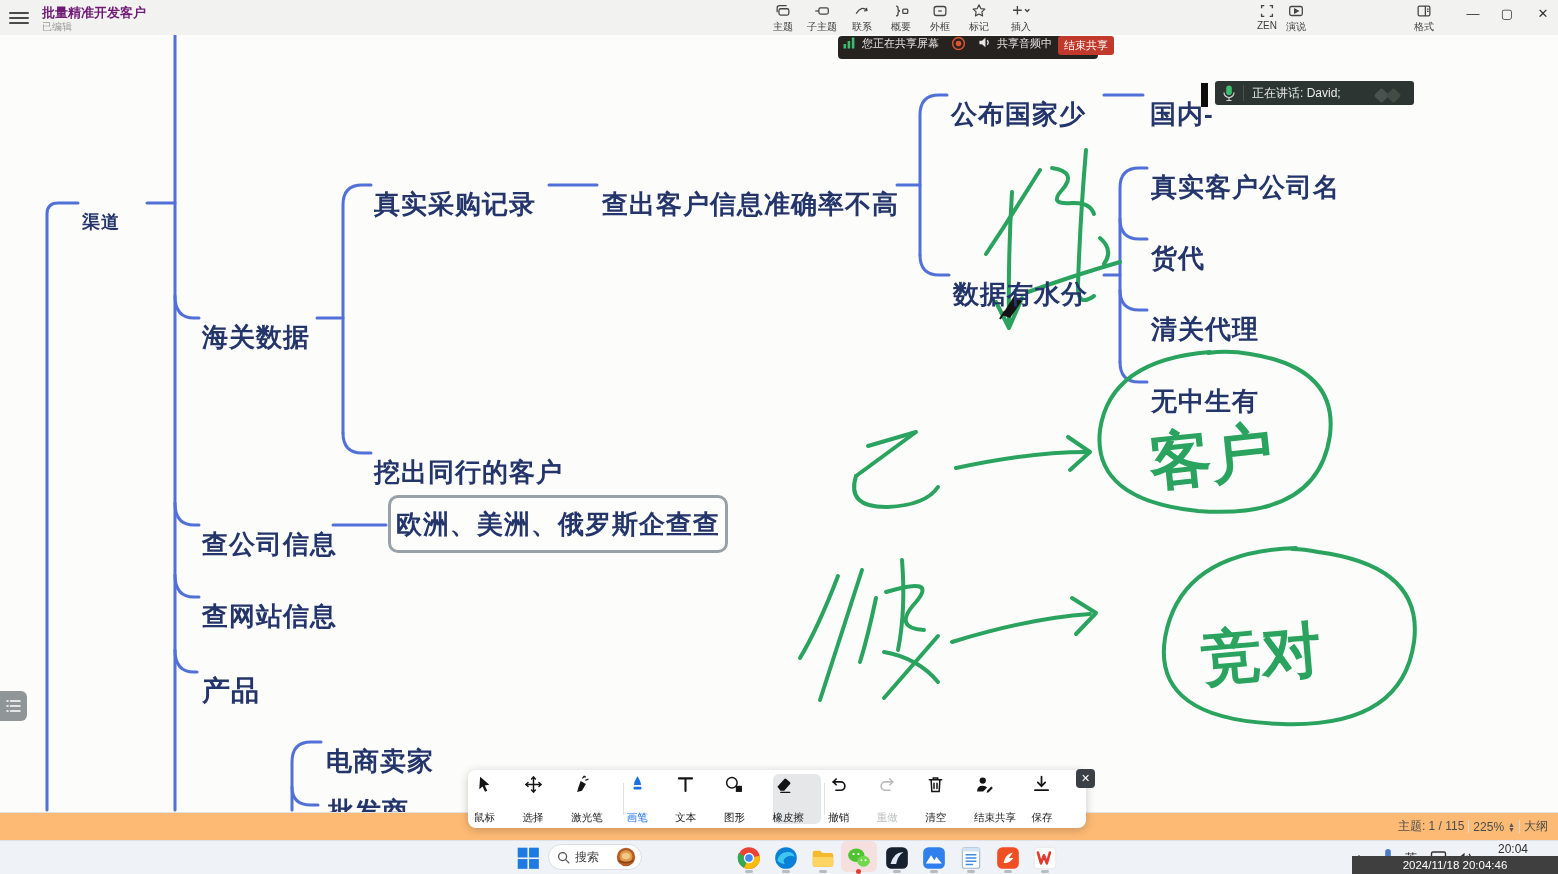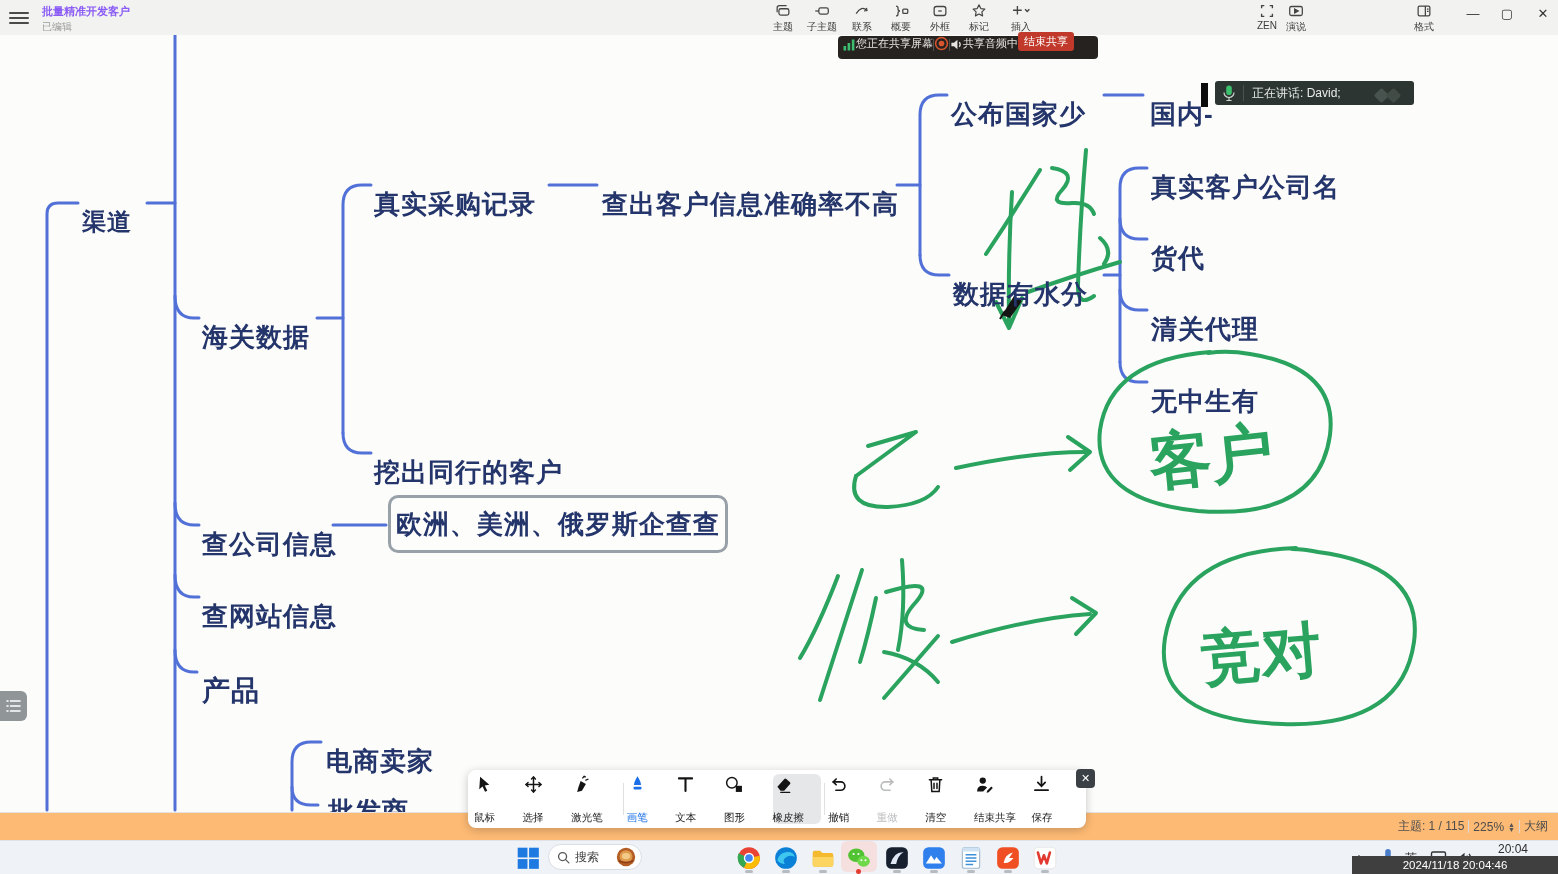--- a/index.html
+++ b/index.html
@@ -4,29 +4,29 @@
 <style>
   * { margin:0; padding:0; box-sizing:border-box; }
   html,body { width:1558px; height:874px; overflow:hidden; }
   body { font-family:"Liberation Sans","DejaVu Sans",sans-serif; background:#e8e8e6; position:relative; }
   #app { position:absolute; inset:0; width:1558px; height:874px; background:#fcfcfa; overflow:hidden; }
 
   
   .titlebar { position:absolute; left:0; top:0; width:1558px; height:35px; background:#f2f3f1; z-index:30; }
   .hamburger { position:absolute; left:9px; top:9px; width:20px; height:16px; cursor:pointer; }
   .hamburger span { display:block; height:2px; background:#4a4a4a; margin:3px 0; border-radius:1px; }
-  .doc-title { position:absolute; left:42px; top:4px; font-size:11px; font-weight:bold; color:#8b5cf6; }
+  .doc-title { position:absolute; left:42px; top:4px; font-size:13px; font-weight:bold; color:#701a75; }
   .doc-sub { position:absolute; left:42px; top:20px; font-size:10px; color:#9a9a9a; }
   .tb-item { position:absolute; top:2px; width:44px; height:32px; text-align:center; color:#3c3c3c; cursor:pointer; }
   .tb-item svg { display:block; margin:0 auto; }
   .tb-lb { display:block; font-size:10px; margin-top:0px; color:#3c3c3c; white-space:nowrap; }
   .win-btn { position:absolute; top:0px; width:30px; height:28px; text-align:center; line-height:28px; font-size:13px; color:#333; cursor:pointer; }
 
   
-  .share-banner { position:absolute; left:838px; top:36px; width:260px; height:23px; background:#262220; border-radius:4px; display:flex; align-items:flex-end; padding:8px 5px; gap:0; z-index:40; }
+  .share-banner { position:absolute; left:838px; top:36px; width:260px; height:23px; background:#262220; border-radius:4px; display:flex; align-items:flex-start; padding:0 5px; gap:6px; z-index:40; }
   .share-banner .txt { color:#e8e6e4; font-size:11px; white-space:nowrap; }
   .share-sep { width:1px; height:12px; background:#55504d; }
   .end-share { background:#c0392a; color:#fff; font-size:11px; border-radius:3px; padding:2px 6px; white-space:nowrap; cursor:pointer; }
 
   
   .speaking { position:absolute; left:1215px; top:81px; width:199px; height:24px; background:#2c3531; border-radius:3px; display:flex; align-items:center; padding:0 8px; gap:8px; z-index:40; }
   .speaking .sep { width:1px; height:16px; background:#4a534f; }
   .speaking .txt { color:#e9edeb; font-size:12px; white-space:nowrap; }
   .speak-logo { position:absolute; right:10px; top:6px; opacity:.35; }
 
@@ -137,21 +137,21 @@
       <text x="1148" y="478" font-size="62" transform="rotate(-6 1210 445)">客户</text>
       <text x="1200" y="672" font-size="60" transform="rotate(-5 1290 640)">竞对</text>
     </g>
 
     <g>
       <path d="M1002 315 L1014 296 L1022 301 L1010 318 Z" fill="#141414"></path>
       <path d="M1000 319 L1005 311" stroke="#141414" stroke-width="2"></path>
     </g>
   </svg>
 
-  <div class="node" style="left:82px; top:203px; font-size:24px;">渠道</div>
+  <div class="node" style="left:82px; top:203px; font-size:18px;">渠道</div>
   <div class="node" style="left:202px; top:318px;">海关数据</div>
   <div class="node" style="left:374px; top:185px;">真实采购记录</div>
   <div class="node" style="left:602px; top:185px;">查出客户信息准确率不高</div>
   <div class="node" style="left:951px; top:95px;">公布国家少</div>
   <div class="node" style="left:1150px; top:95px;">国内-</div>
   <div class="caret"></div>
   <div class="node" style="left:953px; top:275px;">数据有水分</div>
   <div class="node" style="left:1151px; top:168px;">真实客户公司名</div>
   <div class="node" style="left:1151px; top:239px;">货代</div>
   <div class="node" style="left:1151px; top:310px;">清关代理</div>

